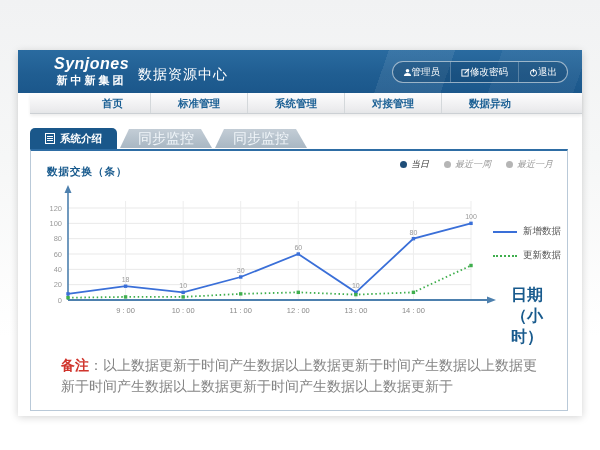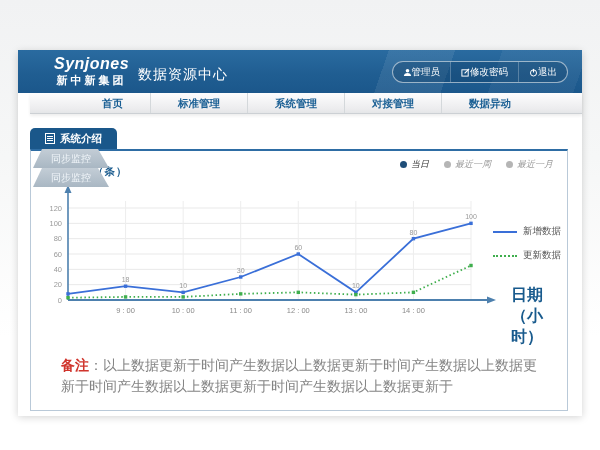--- a/index.html
+++ b/index.html
@@ -41,30 +41,30 @@
     height:20px;background:linear-gradient(180deg,#fdfdfe 0%,#ececee 80%,#e4e6e8 100%);
     border-bottom:1px solid #ccd0d4;box-shadow:0 2px 3px rgba(0,0,0,.07);
     display:flex;align-items:stretch;padding-left:45px;position:relative;z-index:1;margin-left:12px;
   }
   .nav-item{
     padding:0 27px;line-height:20px;font-size:10.5px;font-weight:bold;color:#1a5f94;cursor:pointer;
   }
   .nav-item + .nav-item{border-left:1px solid #d4d8db;}
   
   .content{position:relative;height:302px;background:#fff;}
-  .tab-bar{position:absolute;left:12px;top:14px;display:flex;align-items:flex-start;z-index:3;flex-direction:column;}
+  .tab-bar{position:absolute;left:12px;top:14px;display:flex;align-items:center;z-index:3;}
   .tab{cursor:pointer;white-space:nowrap;}
   .tab-active{
     background:#1a578a;color:#fff;border-radius:5px 5px 0 0;
     padding:0 15px;line-height:21px;height:21px;font-size:10.5px;font-weight:bold;
     display:flex;align-items:center;
   }
   .tab-inactive{
     background:linear-gradient(180deg,#c3cdd6,#a9b7c3);color:#f0f5f9;
-    padding:0 18px;line-height:19px;height:19px;font-size:10px;margin-left:3px;
+    padding:0 18px;line-height:19px;height:19px;font-size:14px;margin-left:3px;
     clip-path:polygon(9px 0,calc(100% - 11px) 0,100% 100%,0 100%);
   }
   .doc-icon{width:8px;height:9px;border:1px solid #fff;display:inline-block;margin-right:5px;position:relative;}
   .doc-icon::before{content:'';position:absolute;left:1px;right:1px;top:2px;height:1px;background:#fff;box-shadow:0 2px 0 #fff,0 4px 0 #fff;}
   .panel{
     position:absolute;left:12px;top:35px;width:538px;height:262px;box-sizing:border-box;
     background:#fff;border:1px solid #b9c9d8;border-top:2px solid #2e6da4;
   }
   
   .time-filter{position:absolute;top:7px;right:14px;display:flex;gap:15px;align-items:center;font-style:italic;}

